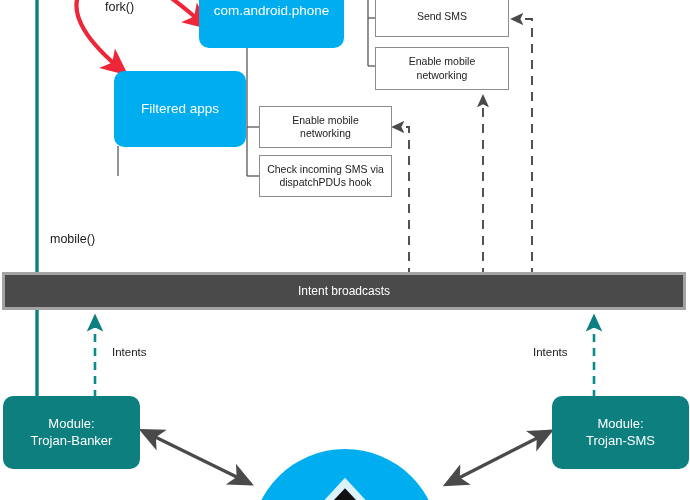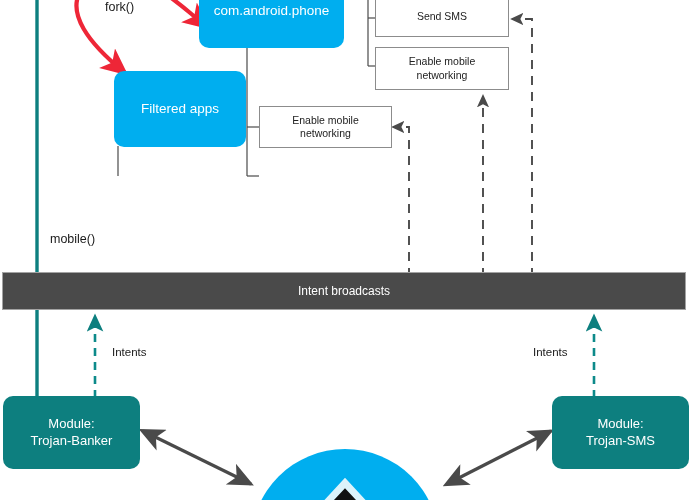--- a/index.html
+++ b/index.html
@@ -51,21 +51,21 @@
   }
   .node-white {
     background: #ffffff;
     color: #222222;
     border: 1px solid #8c8c8c;
     font-size: 10.5px;
   }
   .node-bar {
     background: #4a4a4a;
     color: #ffffff;
-    border: 1px solid #a3a3a3;
+    border: 3px solid #a3a3a3;
     font-size: 12px;
   }
 
   
   .label {
     position: absolute;
     color: #1a1a1a;
     font-size: 12.5px;
     white-space: nowrap;
   }
@@ -179,20 +179,24 @@
   <div class="node node-white" style="left:375px; top:47px; width:134px; height:43px; white-space:pre-line;">
     <span style="white-space:pre-line;">Enable mobile
 networking</span>
   </div>
 
   <div class="node node-white" style="left:259px; top:106px; width:133px; height:42px; white-space:pre-line;">
     <span style="white-space:pre-line;">Enable mobile
 networking</span>
   </div>
 
+  <div class="node node-white" style="left:259px; top:155px; width:133px; height:42px; white-space:pre-line;">
+    <span style="white-space:pre-line;">Check incoming SMS via
+dispatchPDUs hook</span>
+  </div>
 
   <div class="node node-bar" style="left:2px; top:272px; width:684px; height:38px;">
     <span>Intent broadcasts</span>
   </div>
 
   <div class="node node-teal" style="left:3px; top:396px; width:137px; height:73px; white-space:pre-line;">
     <span style="white-space:pre-line;">Module:
 Trojan-Banker</span>
   </div>
 

